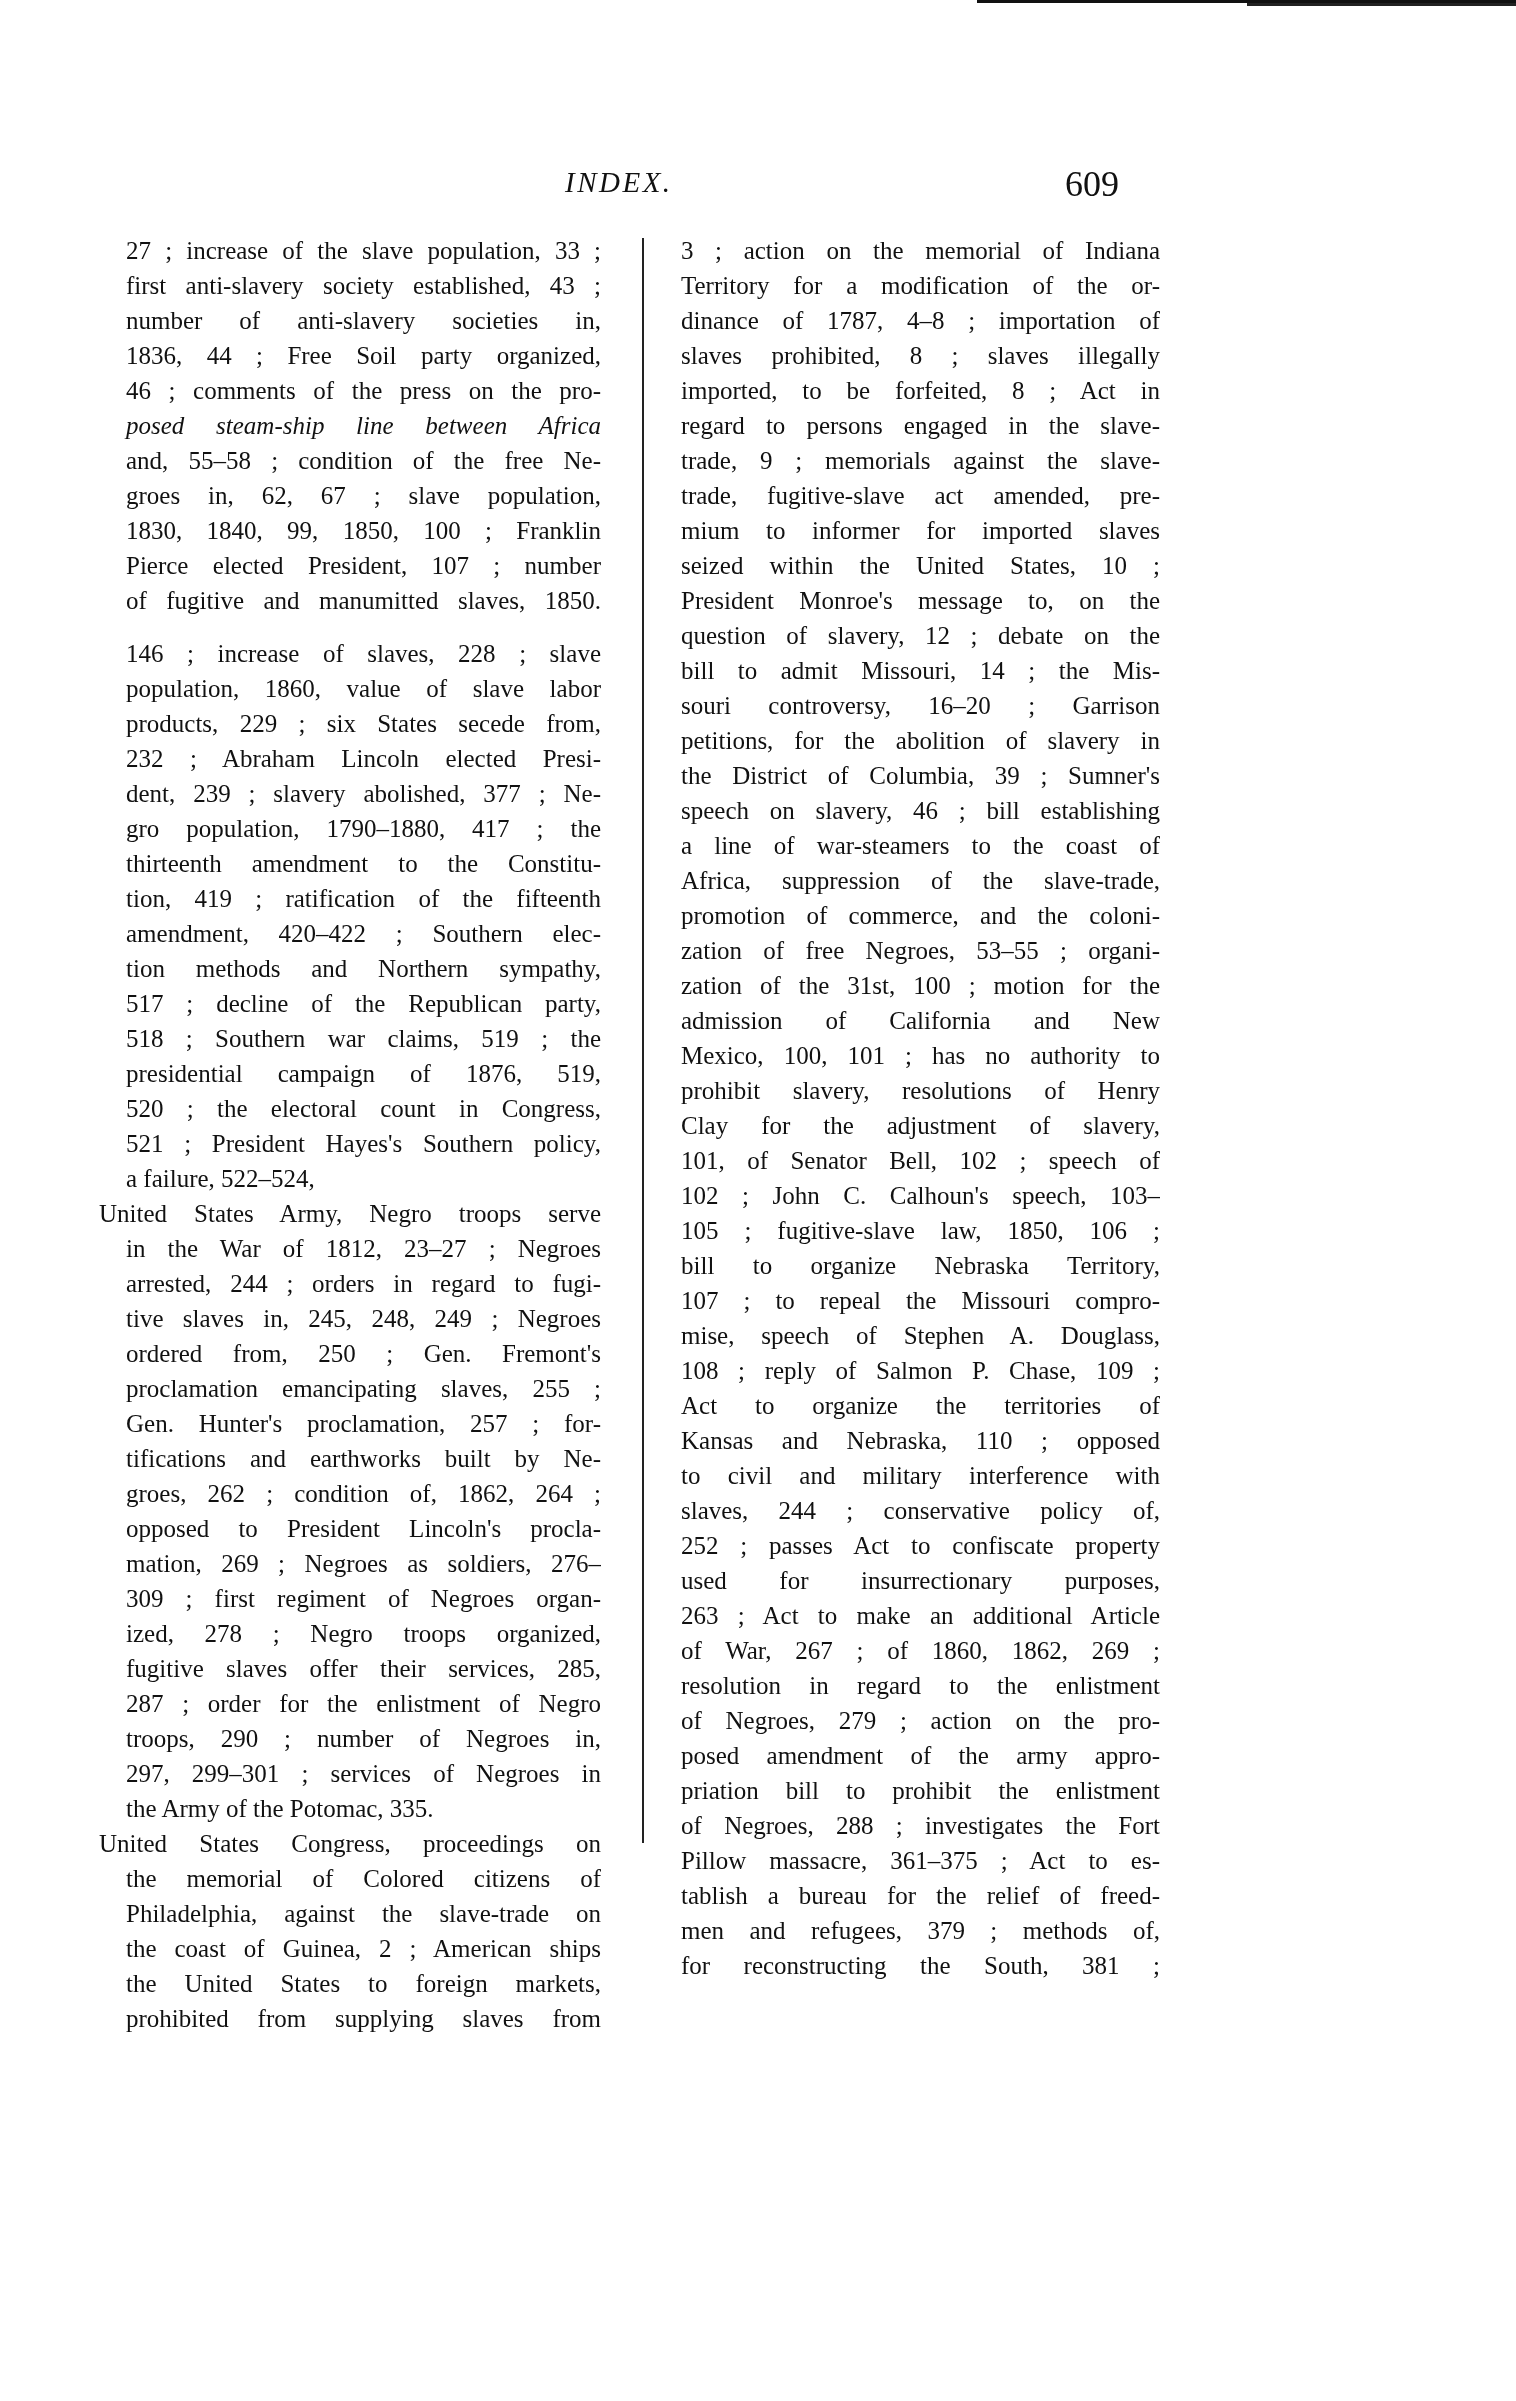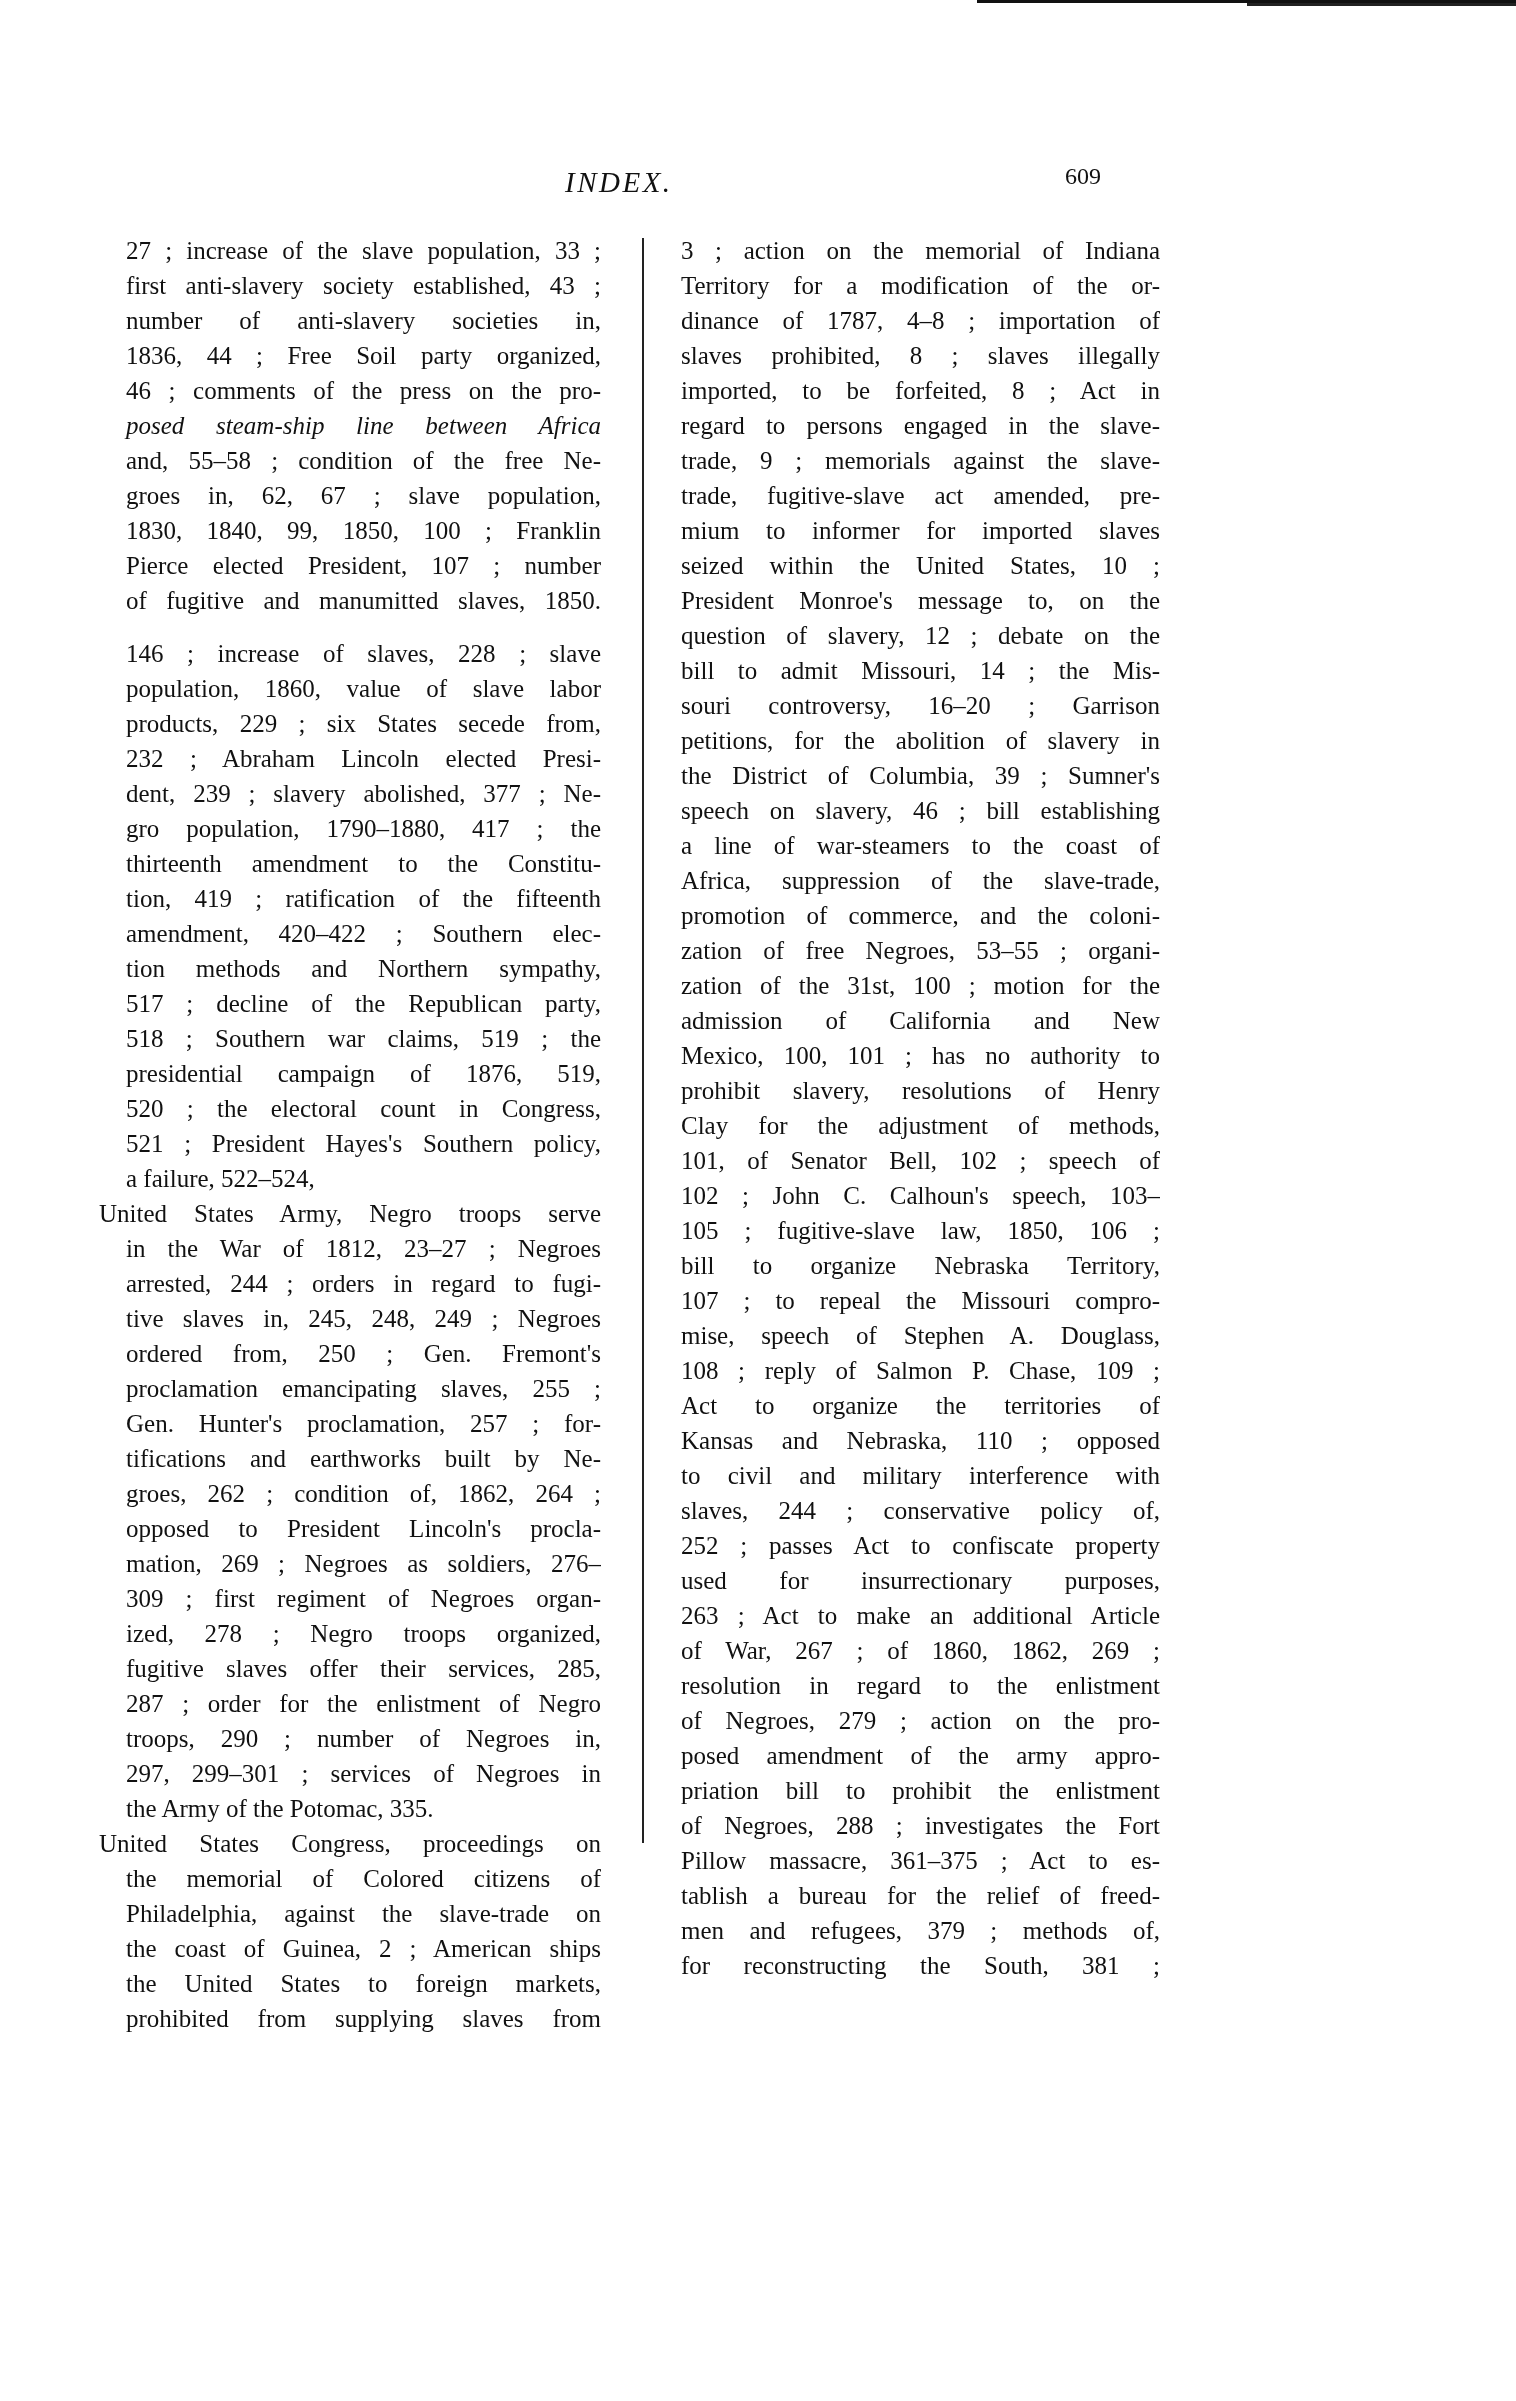--- a/index.html
+++ b/index.html
@@ -2,21 +2,21 @@
 <html style="font-size:13.5px"><head>
 <meta charset="utf-8">
 <style>
   html, body { margin: 0; padding: 0; background: #ffffff; }
   body { width: 1517px; height: 2401px; position: relative; overflow: hidden;
          font-family: "Liberation Serif", "DejaVu Serif", serif; color: #111; }
   .top-rule { position: absolute; top: 0; left: 977px; width: 539px; height: 3.4px; background: #111; }
   .top-rule2 { position: absolute; top: 3.4px; left: 1247px; width: 270px; height: 2.5px; background: #222; }
   .running-head { position: absolute; top: 156px; left: 0; width: 1517px; height: 51px; }
   .head-title { position: absolute; left: 565px; top: 10px; font-style: italic; font-size: 29px; letter-spacing: 2.5px; }
-  .head-page { position: absolute; left: 1065px; top: 6.7px; font-size: 24px; }
+  .head-page { position: absolute; left: 1065px; top: 6.7px; font-size: 36px; }
   .column { position: absolute; top: 233px; font-size: 25px; }
   .col-left { left: 99px; width: 502px; }
   .col-right { left: 681px; width: 479px; }
   .line { height: 35px; line-height: 35px; white-space: nowrap; text-align: justify; text-align-last: justify; }
   .line.last { text-align-last: left; }
   .indent { padding-left: 27px; }
   .col-left .line { width: 502px; box-sizing: border-box; }
   .col-right .line { width: 479px; box-sizing: border-box; }
   .divider { position: absolute; left: 642px; top: 238px; width: 1.7px; height: 1605px; background: #222; }
 </style>
@@ -104,21 +104,21 @@
     <div class="line" style="white-space: normal; overflow: hidden;">the District of Columbia, 39 ; Sumner's</div>
     <div class="line" style="white-space: normal; overflow: hidden;">speech on slavery, 46 ; bill establishing</div>
     <div class="line" style="white-space: normal; overflow: hidden;">a line of war-steamers to the coast of</div>
     <div class="line" style="white-space: normal; overflow: hidden;">Africa, suppression of the slave-trade,</div>
     <div class="line" style="white-space: normal; overflow: hidden;">promotion of commerce, and the coloni-</div>
     <div class="line" style="white-space: normal; overflow: hidden;">zation of free Negroes, 53–55 ; organi-</div>
     <div class="line" style="white-space: normal; overflow: hidden;">zation of the 31st, 100 ; motion for the</div>
     <div class="line" style="white-space: normal; overflow: hidden;">admission of California and New</div>
     <div class="line" style="white-space: normal; overflow: hidden;">Mexico, 100, 101 ; has no authority to</div>
     <div class="line" style="white-space: normal; overflow: hidden;">prohibit slavery, resolutions of Henry</div>
-    <div class="line" style="white-space: normal; overflow: hidden;">Clay for the adjustment of methods,</div>
+    <div class="line" style="white-space: normal; overflow: hidden;">Clay for the adjustment of slavery,</div>
     <div class="line" style="white-space: normal; overflow: hidden;">101, of Senator Bell, 102 ; speech of</div>
     <div class="line" style="white-space: normal; overflow: hidden;">102 ; John C. Calhoun's speech, 103–</div>
     <div class="line" style="white-space: normal; overflow: hidden;">105 ; fugitive-slave law, 1850, 106 ;</div>
     <div class="line" style="white-space: normal; overflow: hidden;">bill to organize Nebraska Territory,</div>
     <div class="line" style="white-space: normal; overflow: hidden;">107 ; to repeal the Missouri compro-</div>
     <div class="line" style="white-space: normal; overflow: hidden;">mise, speech of Stephen A. Douglass,</div>
     <div class="line" style="white-space: normal; overflow: hidden;">108 ; reply of Salmon P. Chase, 109 ;</div>
     <div class="line" style="white-space: normal; overflow: hidden;">Act to organize the territories of</div>
     <div class="line" style="white-space: normal; overflow: hidden;">Kansas and Nebraska, 110 ; opposed</div>
     <div class="line" style="white-space: normal; overflow: hidden;">to civil and military interference with</div>

